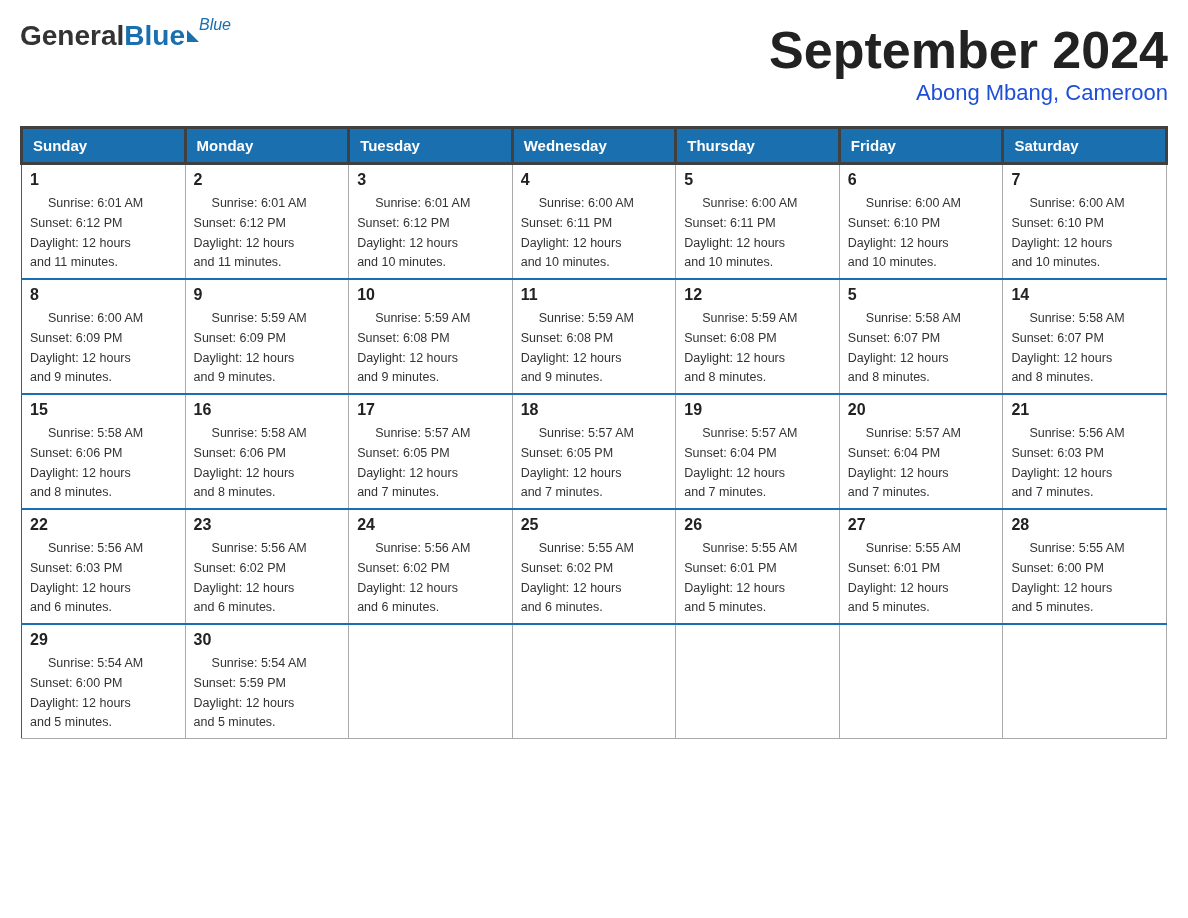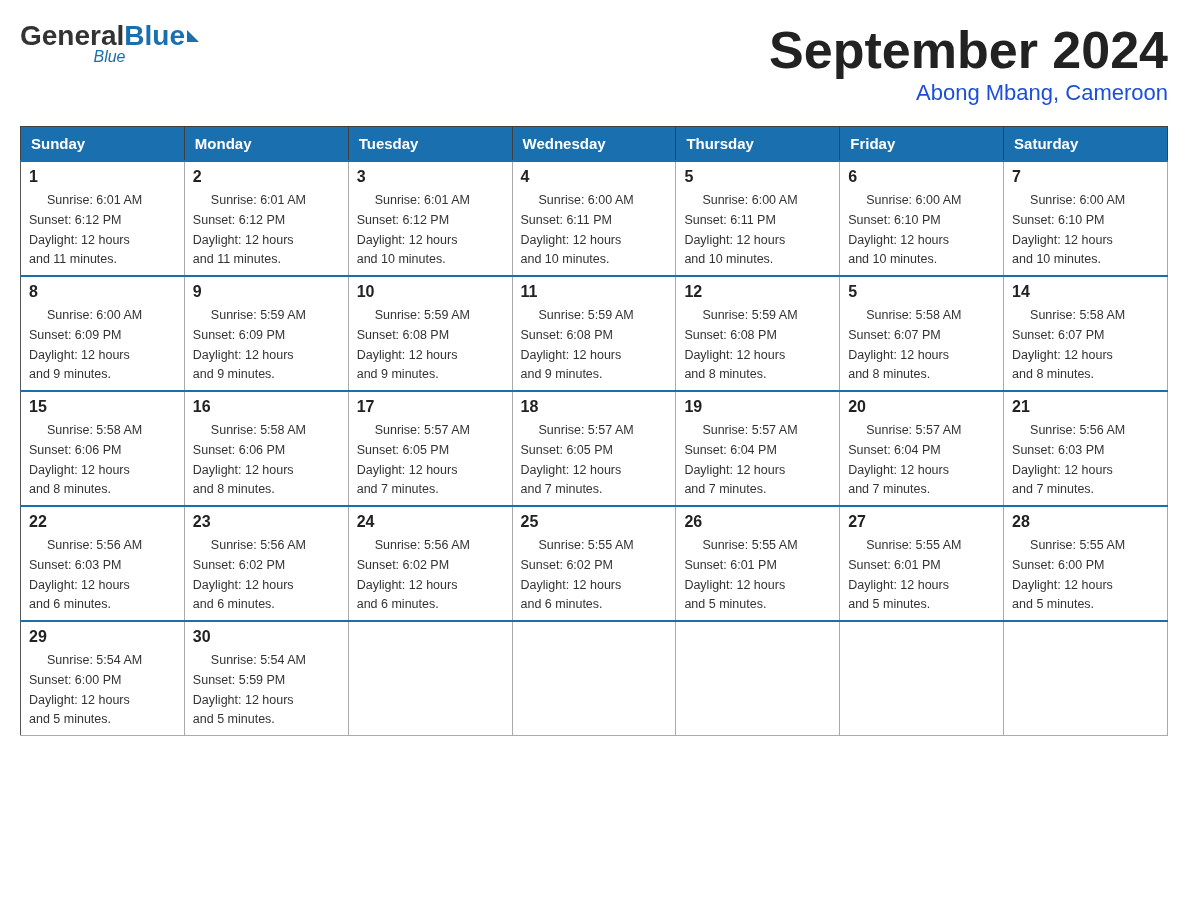--- a/index.html
+++ b/index.html
@@ -11,22 +11,22 @@
       min-height: 918px;
     }
     .header {
       display: flex;
       justify-content: space-between;
       align-items: flex-start;
       margin-bottom: 20px;
     }
     .logo {
       display: flex;
-      flex-direction: column;
-      align-items: center;
+      flex-direction: row;
+      align-items: flex-start;
     }
     .logo-text {
       display: flex;
       align-items: center;
       font-size: 28px;
       font-weight: bold;
       color: #333;
     }
     .logo-general { color: #333; }
     .logo-blue { color: #1a6faf; }
@@ -63,21 +63,21 @@
       border-collapse: collapse;
       border: 1px solid #555;
     }
     .calendar th {
       background-color: #1a6faf;
       color: #fff;
       font-size: 15px;
       font-weight: bold;
       padding: 8px 10px;
       text-align: left;
-      border: 1px solid #404040;
+      border: 3px solid #404040;
     }
     .calendar td {
       vertical-align: top;
       padding: 6px 8px;
       border: 1px solid #aaa;
       width: 14.28%;
       background: #fff;
     }
     .day-number {
       font-size: 16px;

